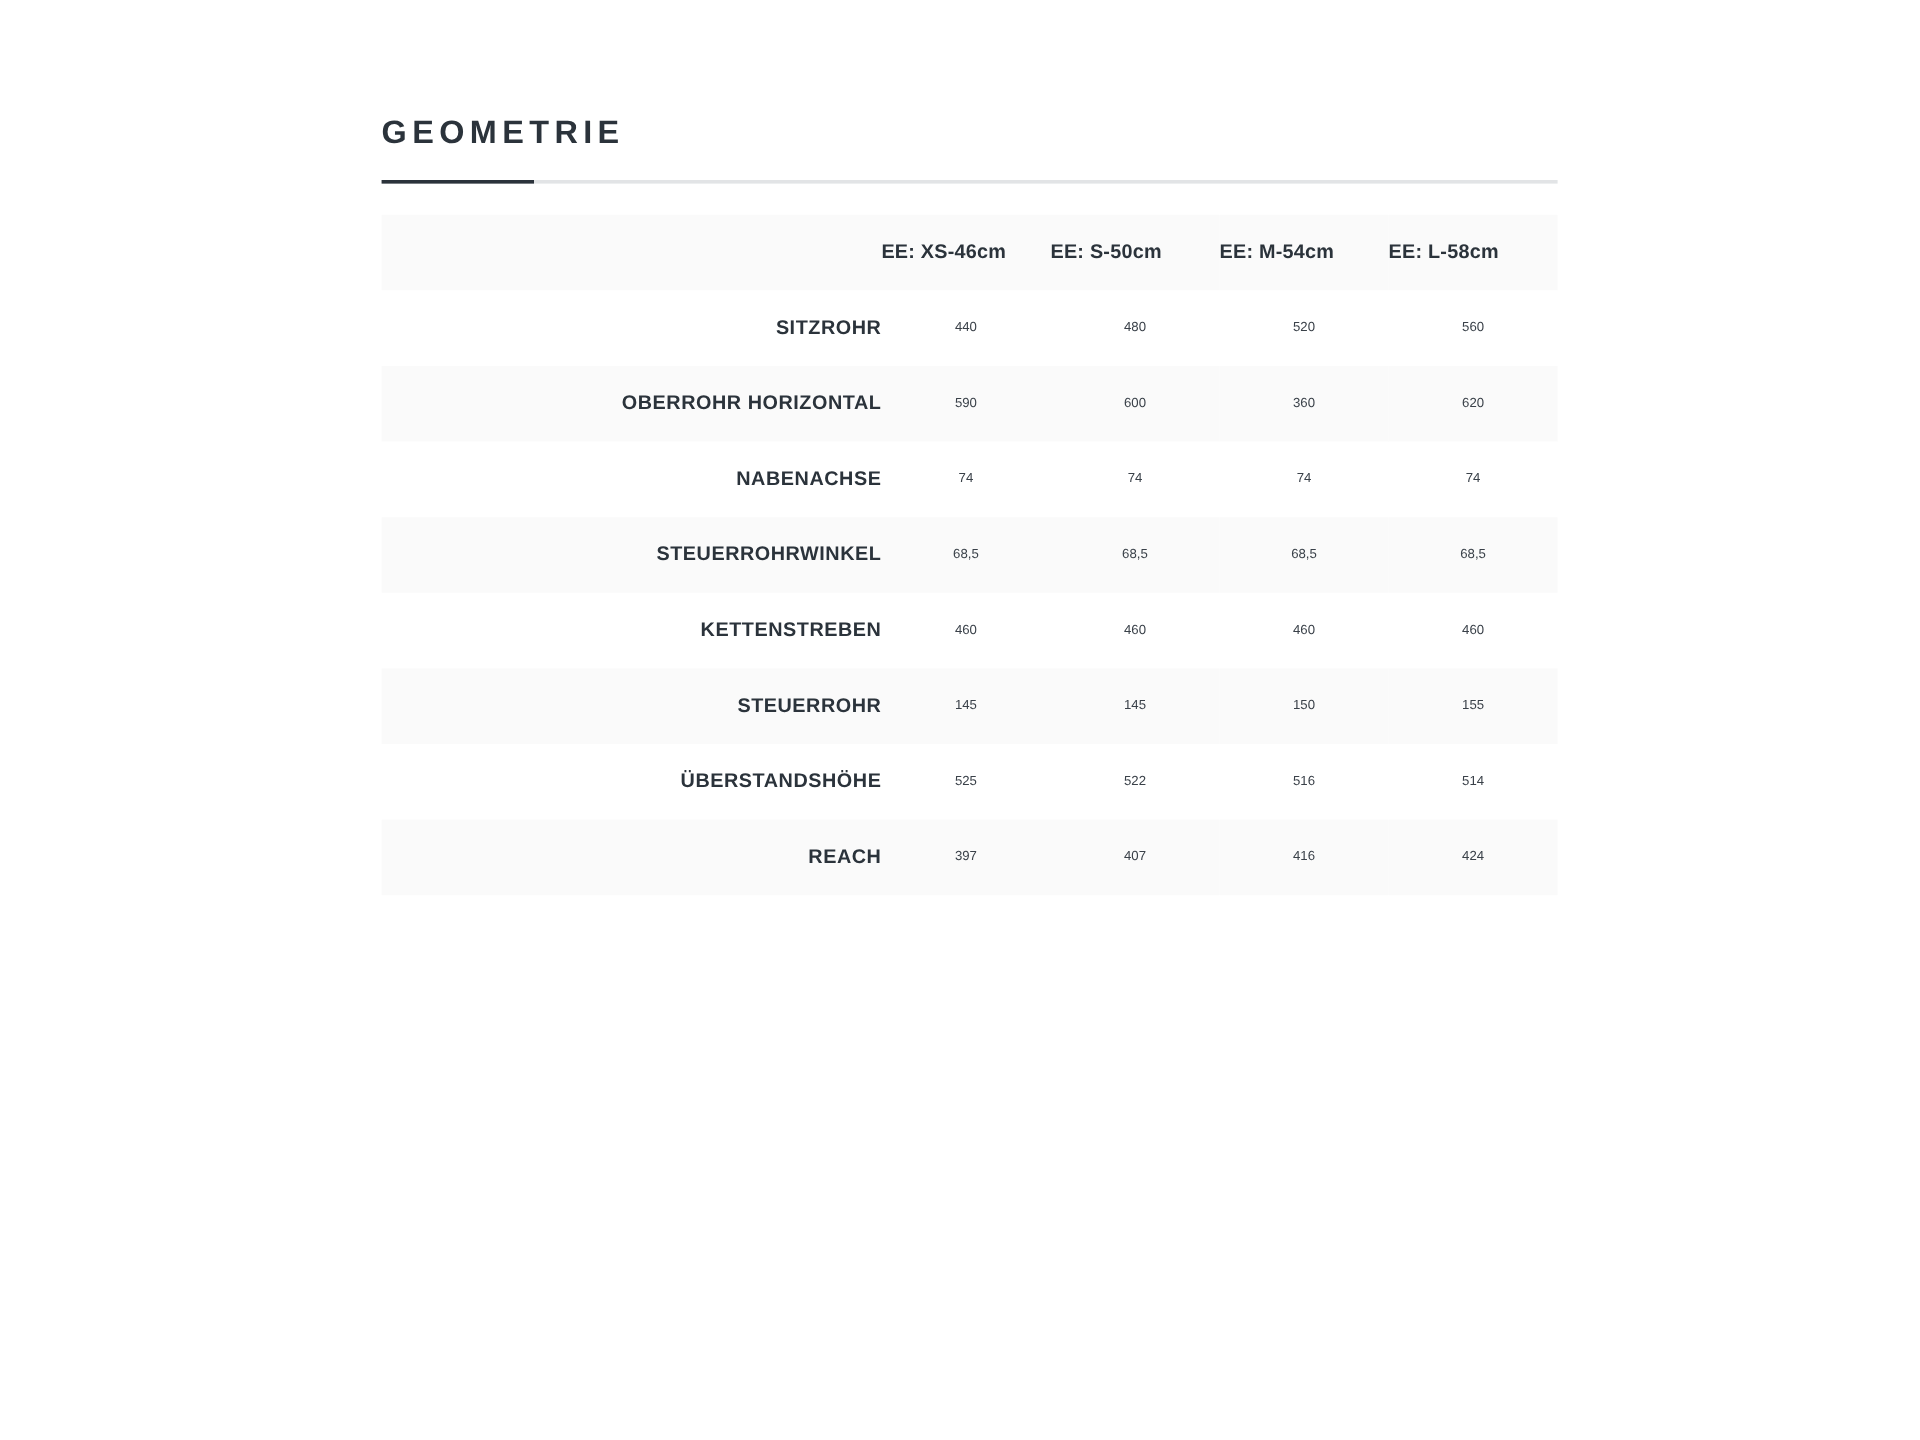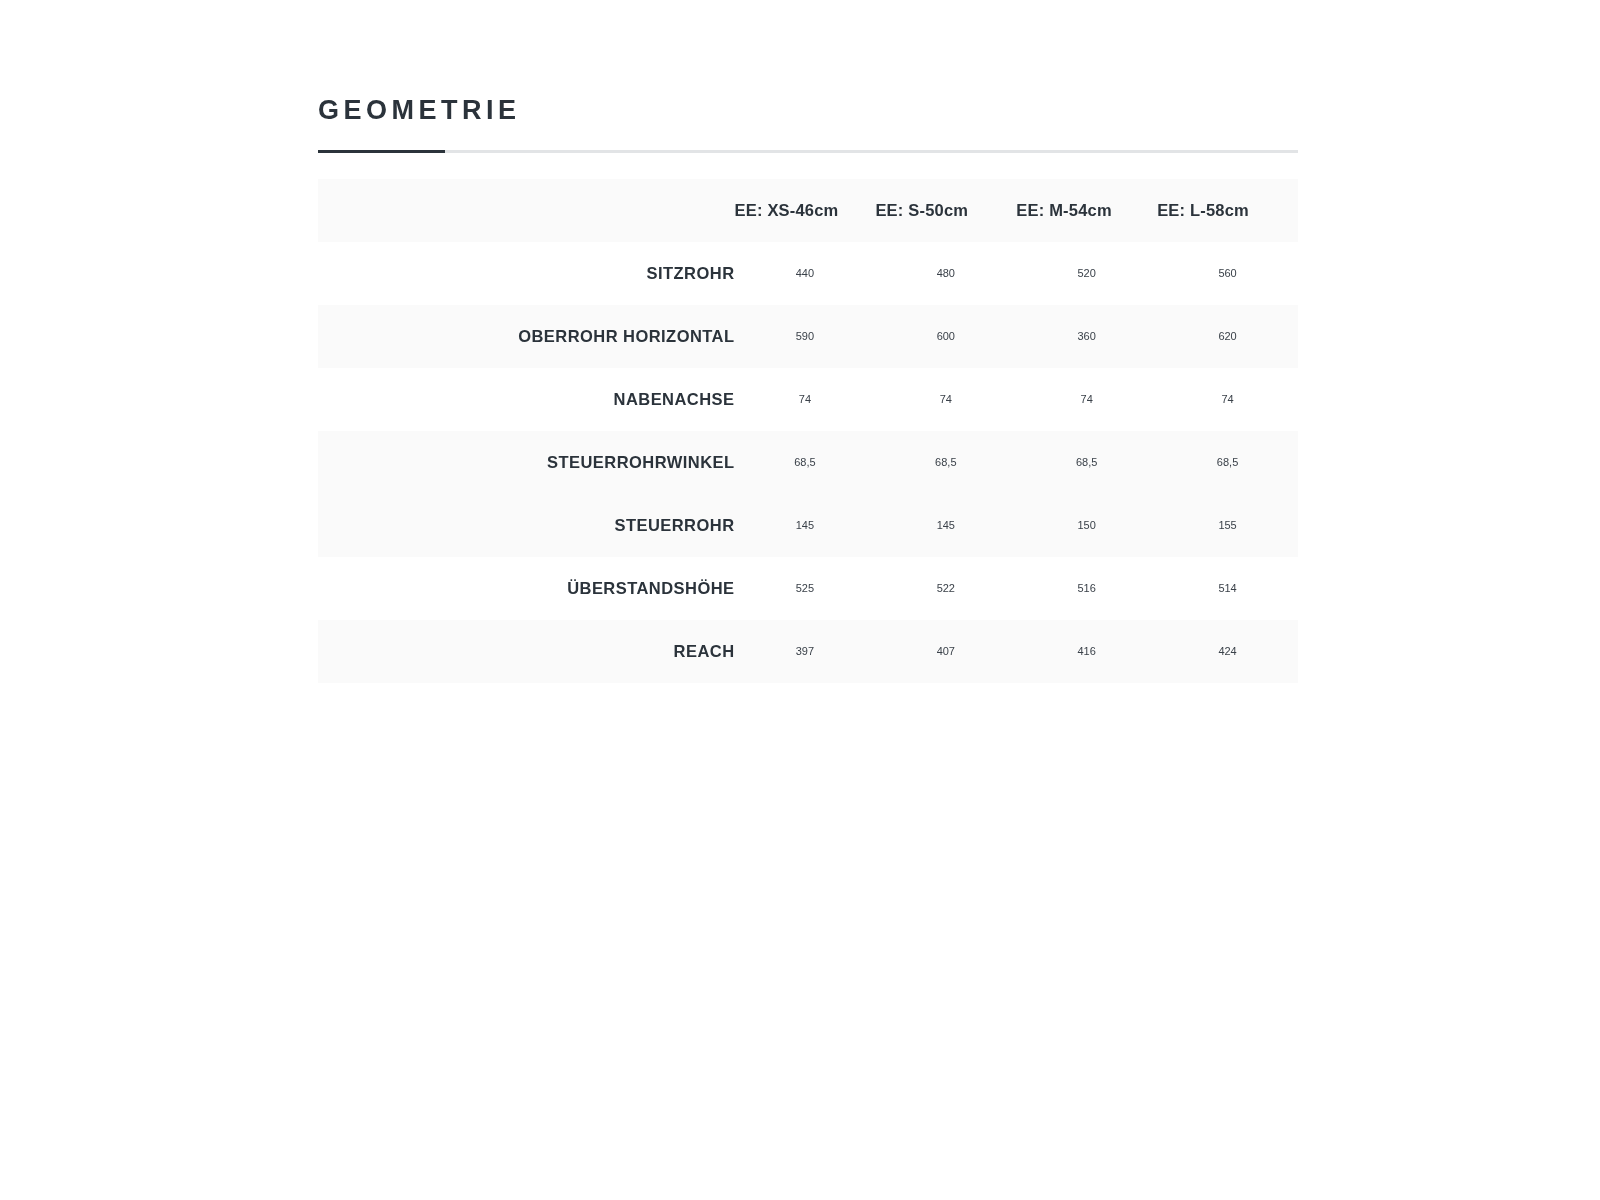--- a/index.html
+++ b/index.html
@@ -142,20 +142,27 @@
           <td>74</td>
           <td>74</td>
         </tr>
         <tr class="even">
           <th>STEUERROHRWINKEL</th>
           <td>68,5</td>
           <td>68,5</td>
           <td>68,5</td>
           <td>68,5</td>
         </tr>
+        <tr class="odd">
+          <th>KETTENSTREBEN</th>
+          <td>460</td>
+          <td>460</td>
+          <td>460</td>
+          <td>460</td>
+        </tr>
         <tr class="even">
           <th>STEUERROHR</th>
           <td>145</td>
           <td>145</td>
           <td>150</td>
           <td>155</td>
         </tr>
         <tr class="odd">
           <th>ÜBERSTANDSHÖHE</th>
           <td>525</td>

